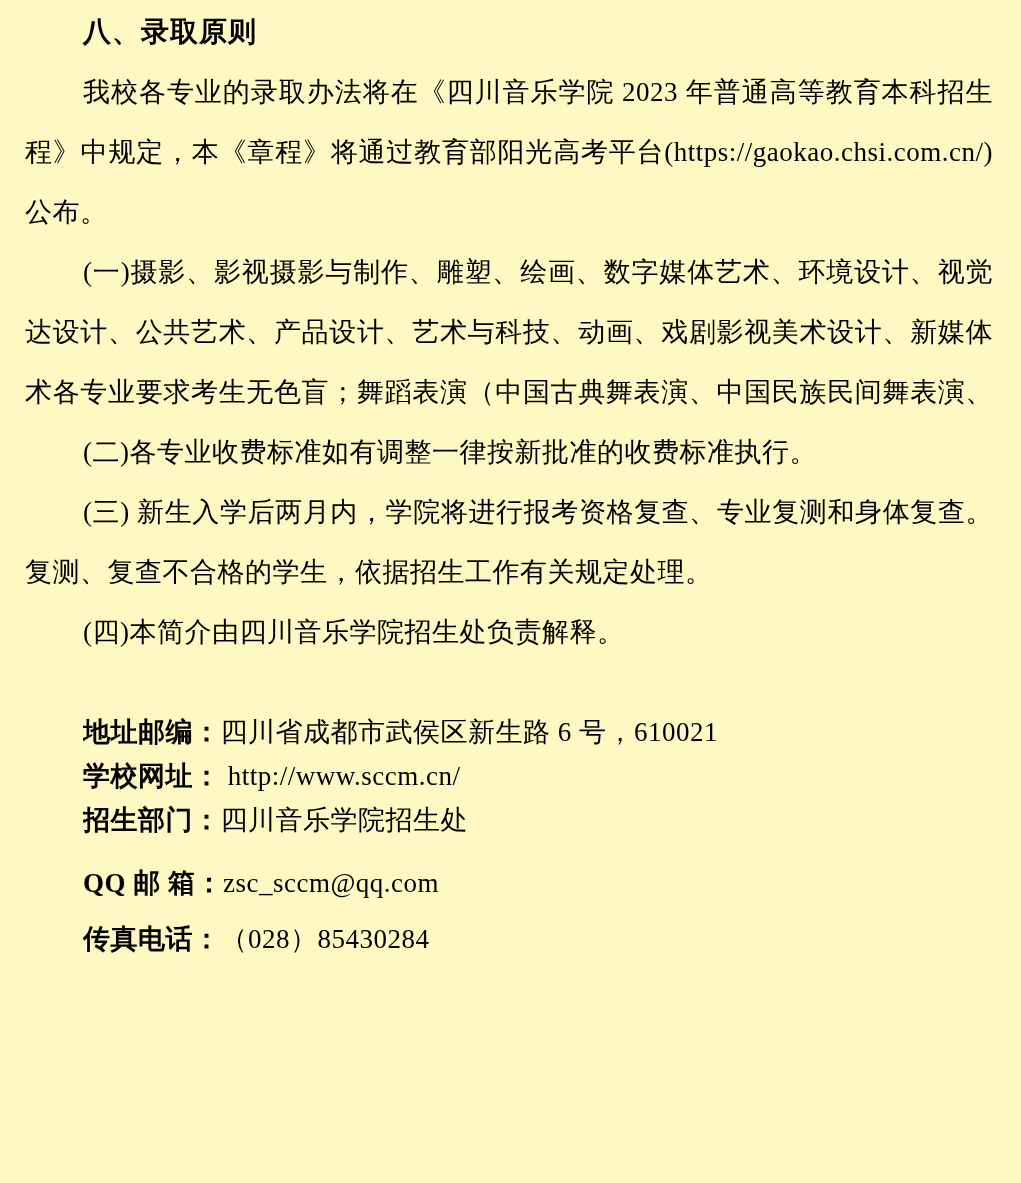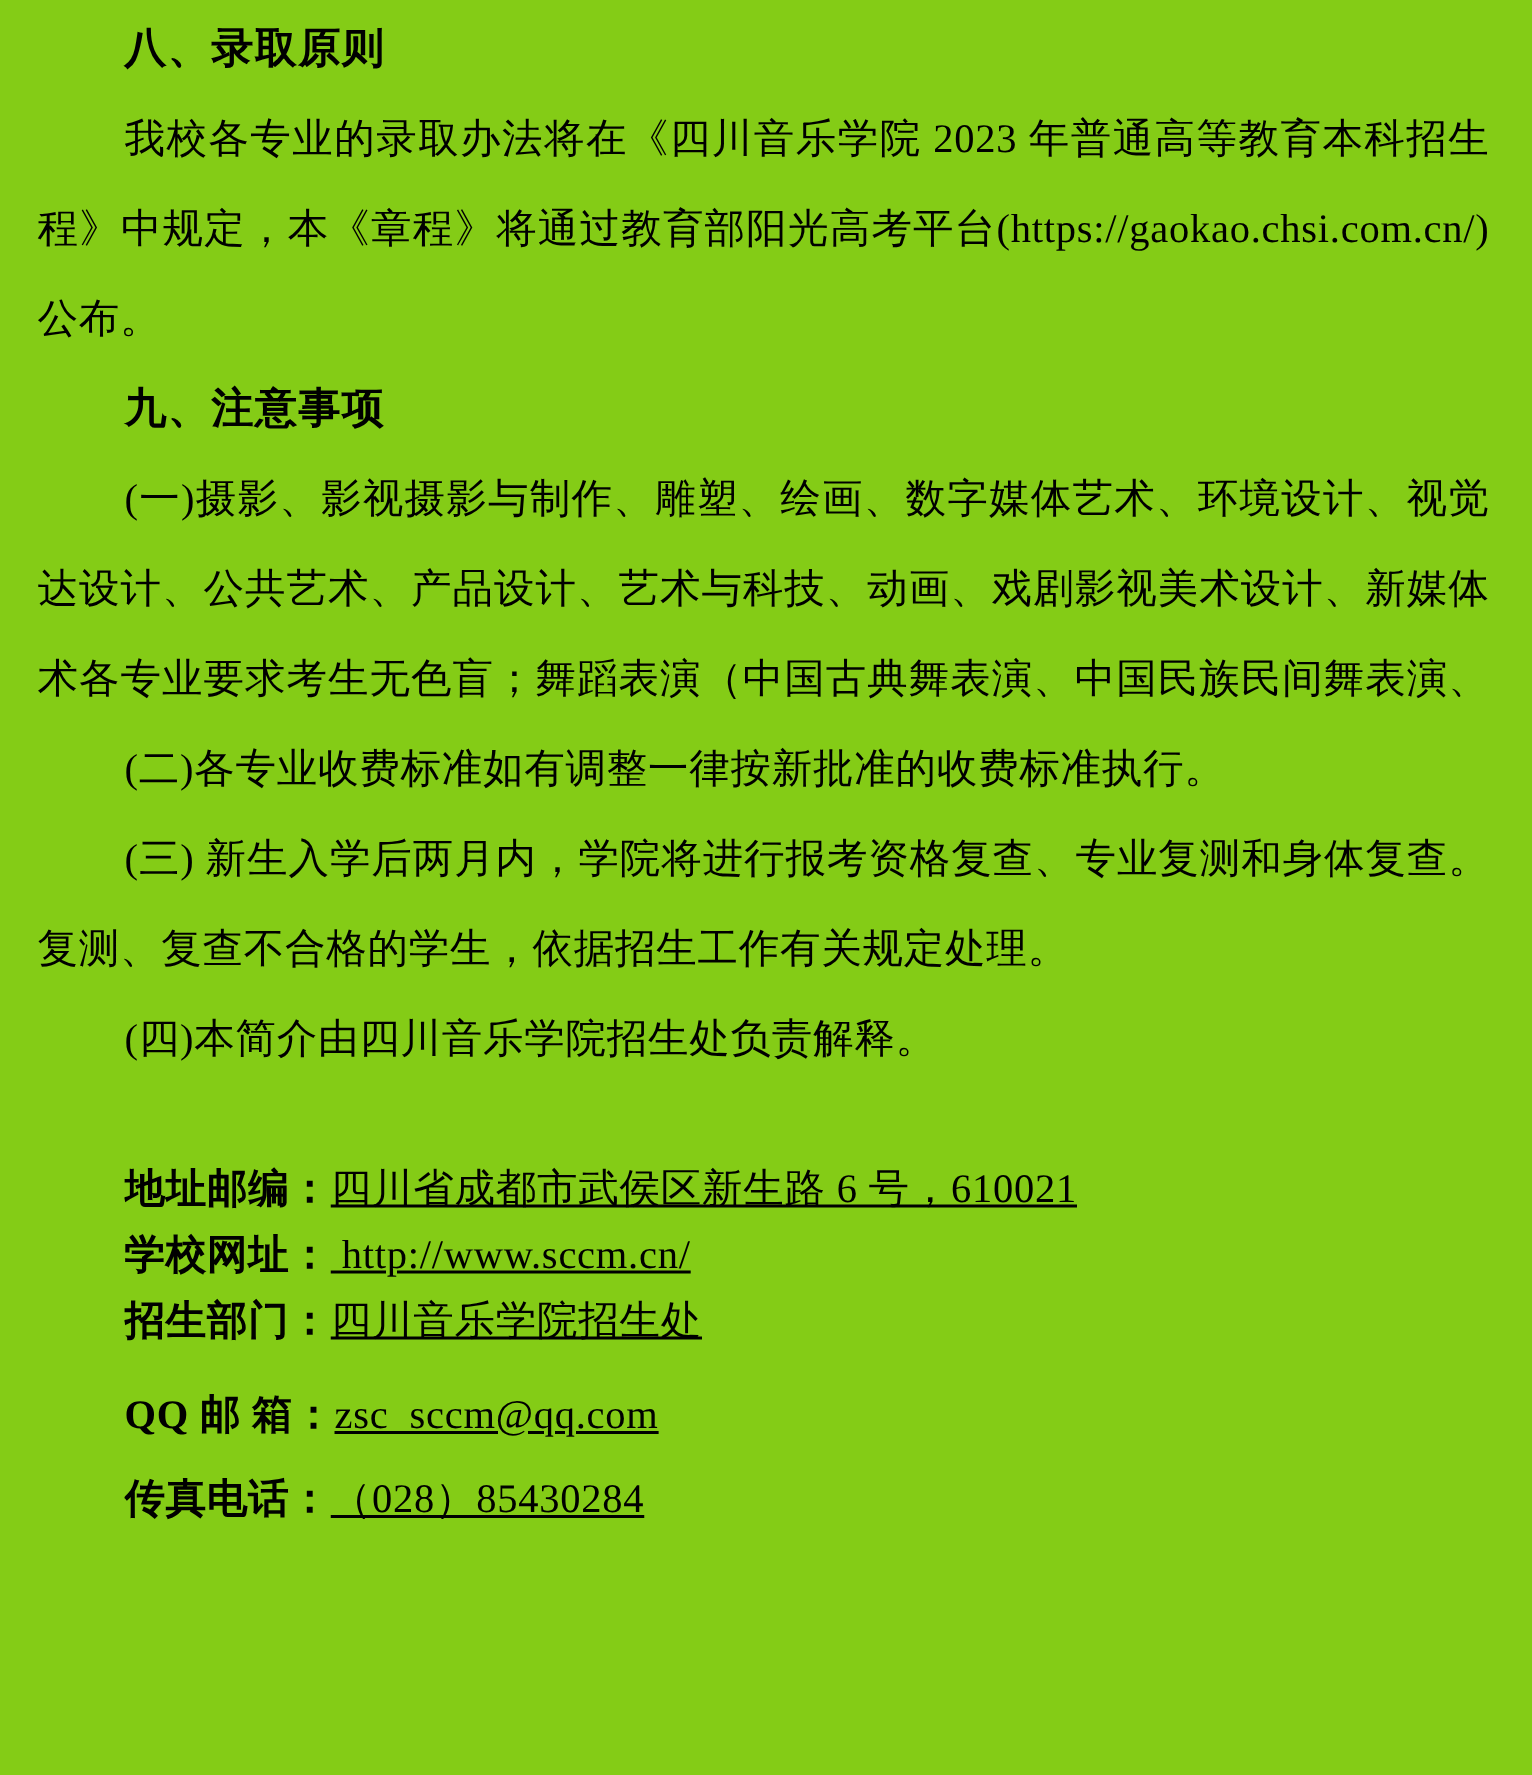--- a/index.html
+++ b/index.html
@@ -4,21 +4,21 @@
 <style>
   html, body {
     margin: 0;
     padding: 0;
     background: #ffffff;
   }
   .page {
     position: relative;
     width: 1021px;
     height: 1183px;
-    background: #84cc16;
+    background: #fef9c3;
     color: #000000;
     overflow: hidden;
     font-family: "Liberation Serif", "DejaVu Serif", serif;
   }
   .doc {
     padding: 2px 28px 0 25px;
   }
   .dline {
     margin: 0;
     padding: 0;
@@ -60,36 +60,34 @@
   .cline.gap-md { margin-top: 19px; }
   .cline.gap-lg { margin-top: 12px; }
   .clabel {
     font-family: Liberation Serif, serif;
     font-weight: 700;
     letter-spacing: 0.5px;
   }
   .cvalue {
     font-family: "Liberation Serif", "DejaVu Serif", serif;
     letter-spacing: 0.5px;
-    text-decoration: underline;
   }
 </style>
 </head>
 <body>
 
 <div class="page">
   <div class="doc">
 
     <h2 class="dline l-heading l-indent">八、录取原则</h2>
 
     <p class="dline l-indent l-just">我校各专业的录取办法将在《四川音乐学院 2023 年普通高等教育本科招生章</p>
     <p class="dline l-just">程》中规定，本《章程》将通过教育部阳光高考平台(https://gaokao.chsi.com.cn/)</p>
     <p class="dline">公布。</p>
 
-    <h2 class="dline l-heading l-indent">九、注意事项</h2>
 
     <p class="dline l-indent l-just">(一)摄影、影视摄影与制作、雕塑、绘画、数字媒体艺术、环境设计、视觉传</p>
     <p class="dline l-just">达设计、公共艺术、产品设计、艺术与科技、动画、戏剧影视美术设计、新媒体艺</p>
     <p class="dline l-just">术各专业要求考生无色盲；舞蹈表演（中国古典舞表演、中国民族民间舞表演、国</p>
 
     <p class="dline l-indent">(二)各专业收费标准如有调整一律按新批准的收费标准执行。</p>
 
     <p class="dline l-indent l-just">(三) 新生入学后两月内，学院将进行报考资格复查、专业复测和身体复查。</p>
     <p class="dline">复测、复查不合格的学生，依据招生工作有关规定处理。</p>
 

